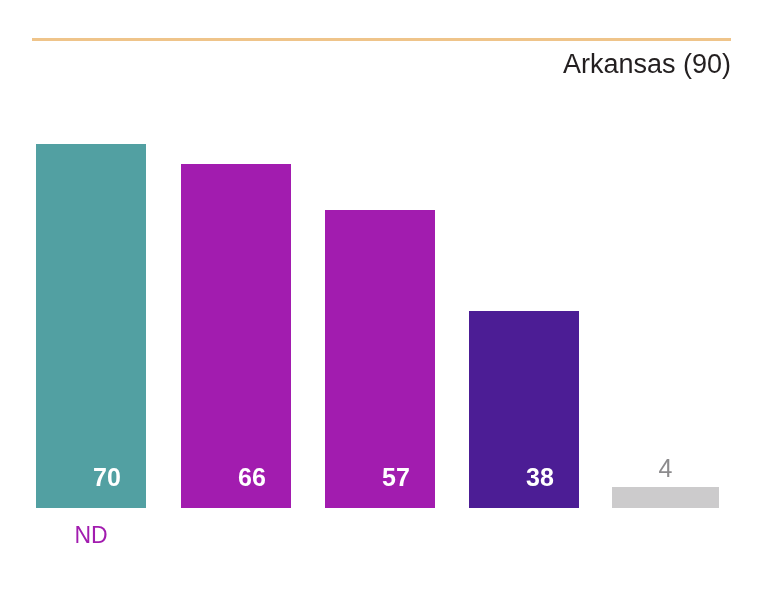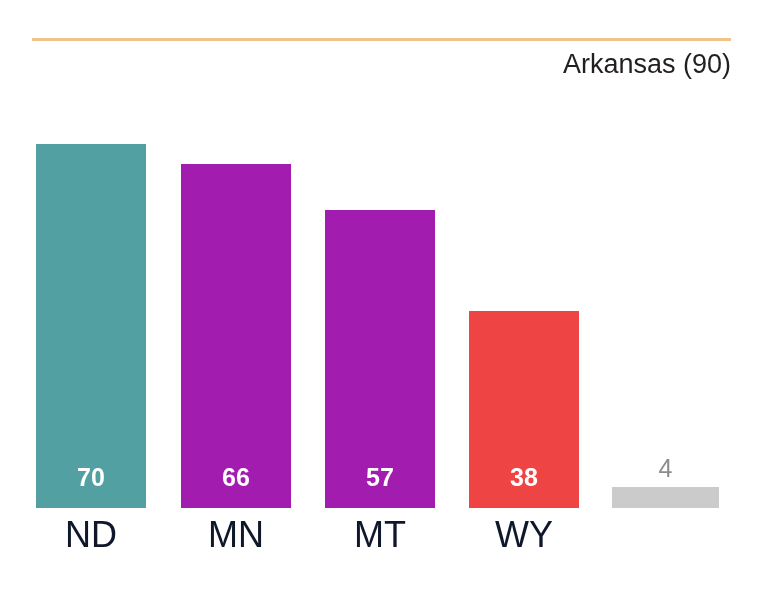--- a/index.html
+++ b/index.html
@@ -72,42 +72,43 @@
     position: absolute;
     left: 0;
     bottom: 18px;
     width: 100%;
     text-align: center;
     color: #ffffff;
     font-size: 25px;
     font-weight: bold;
     line-height: 25px;
     font-family: "Liberation Sans", sans-serif;
+    padding-left: 16px;
   }
 
   .bar-value-out {
     position: absolute;
     left: 0;
     width: 100%;
     text-align: center;
     color: #8c8b8d;
     font-size: 25px;
     line-height: 25px;
     font-family: "Liberation Sans", sans-serif;
   }
 
   .cat-label {
     position: absolute;
     left: 0;
     top: 100%;
     margin-top: 11px;
     width: 100%;
     text-align: center;
-    color: #0f172a;
-    font-size: 36px;
+    color: #a21caf;
+    font-size: 23px;
     line-height: 32px;
     font-family: "Liberation Sans", sans-serif;
   }
 </style>
 </head>
 <body>
 
 <div id="slide">
 
   <div id="header-rule"></div>
@@ -119,35 +120,32 @@
       <div class="bar" style="height:364px; background:#52a0a2;">
         <div class="bar-value-in">70</div>
       </div>
       <div class="cat-label">ND</div>
     </div>
 
     <div class="bar-group" style="left:181px; width:110px;">
       <div class="bar" style="height:344px; background:#a21caf;">
         <div class="bar-value-in">66</div>
       </div>
-      <div class="cat-label">MN</div>
     </div>
 
     <div class="bar-group" style="left:325px; width:110px;">
       <div class="bar" style="height:298px; background:#a21caf;">
         <div class="bar-value-in">57</div>
       </div>
-      <div class="cat-label">MT</div>
     </div>
 
     <div class="bar-group" style="left:469px; width:110px;">
-      <div class="bar" style="height:197px; background:#ef4444;">
+      <div class="bar" style="height:197px; background:#4c1d95;">
         <div class="bar-value-in">38</div>
       </div>
-      <div class="cat-label">WY</div>
     </div>
 
     <div class="bar-group" style="left:612px; width:107px;">
       <div class="bar" style="height:21px; background:#cccbcc;"></div>
       <div class="bar-value-out" style="bottom:27px;">4</div>
     </div>
 
   </div>
 </div>
 

